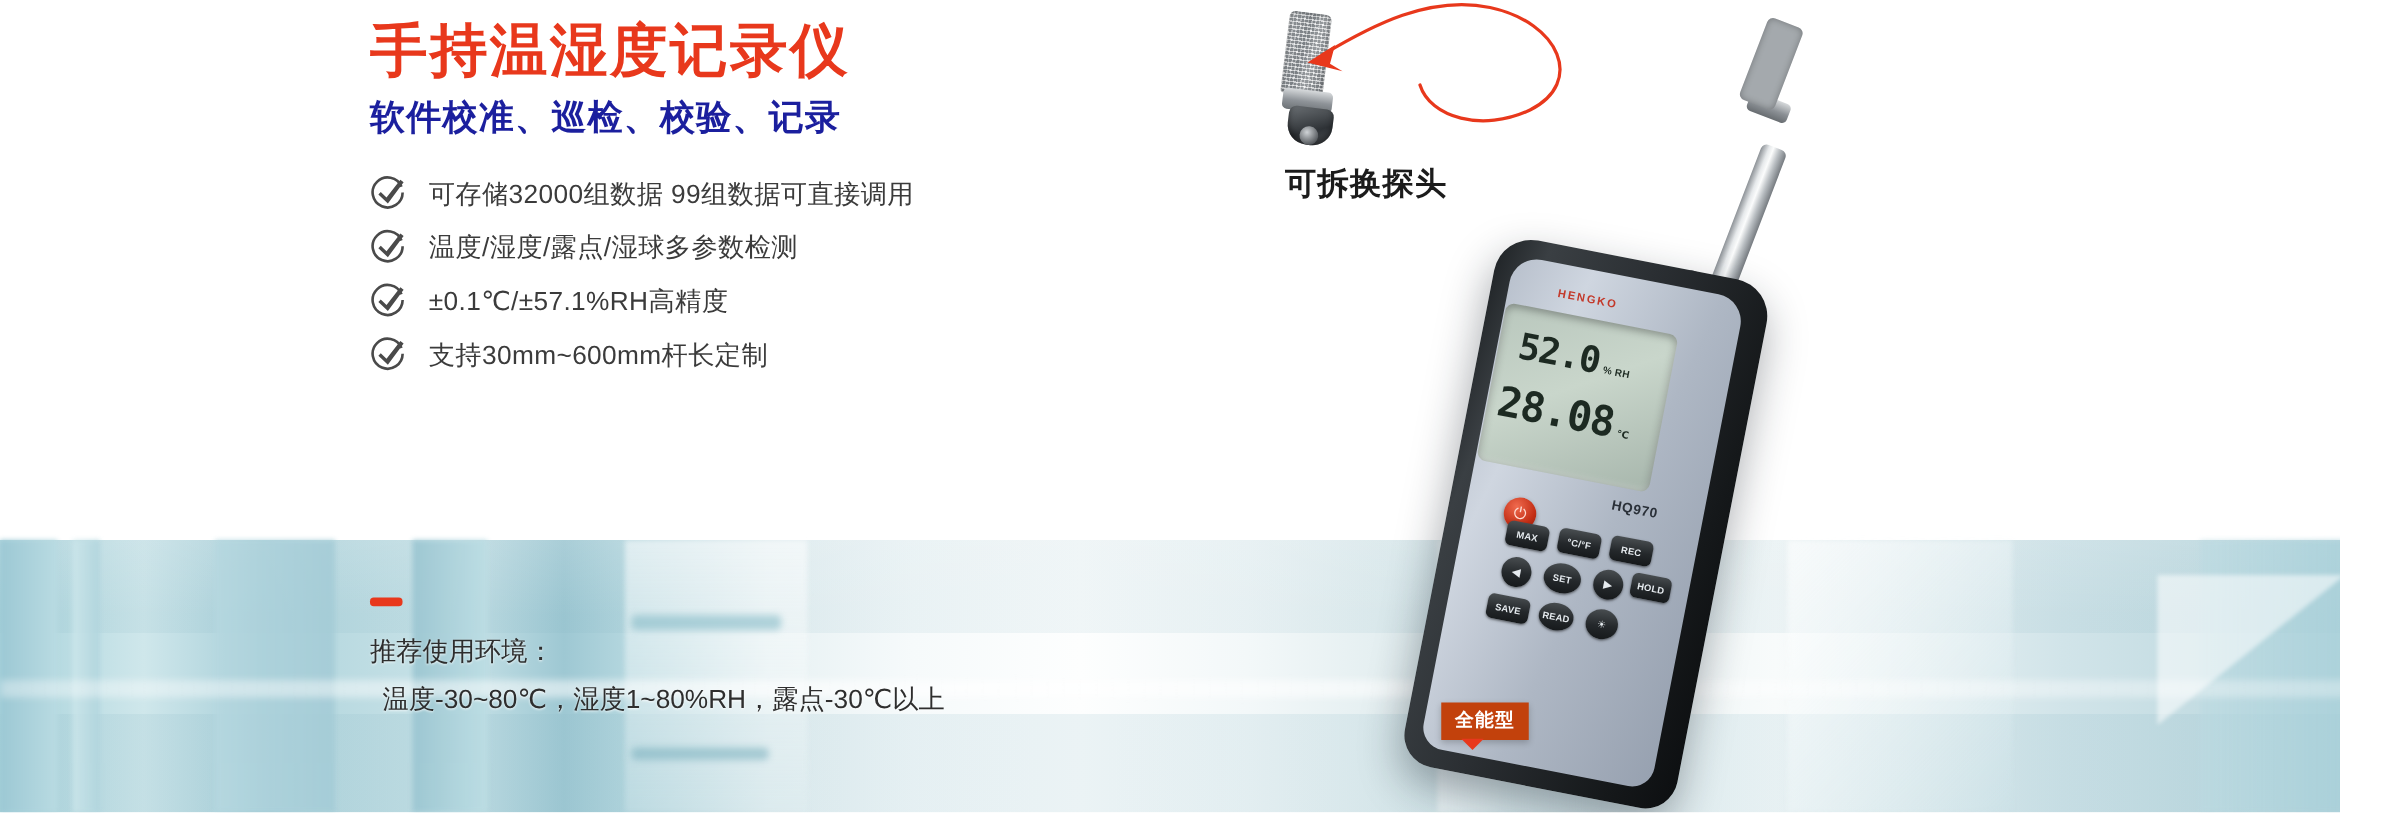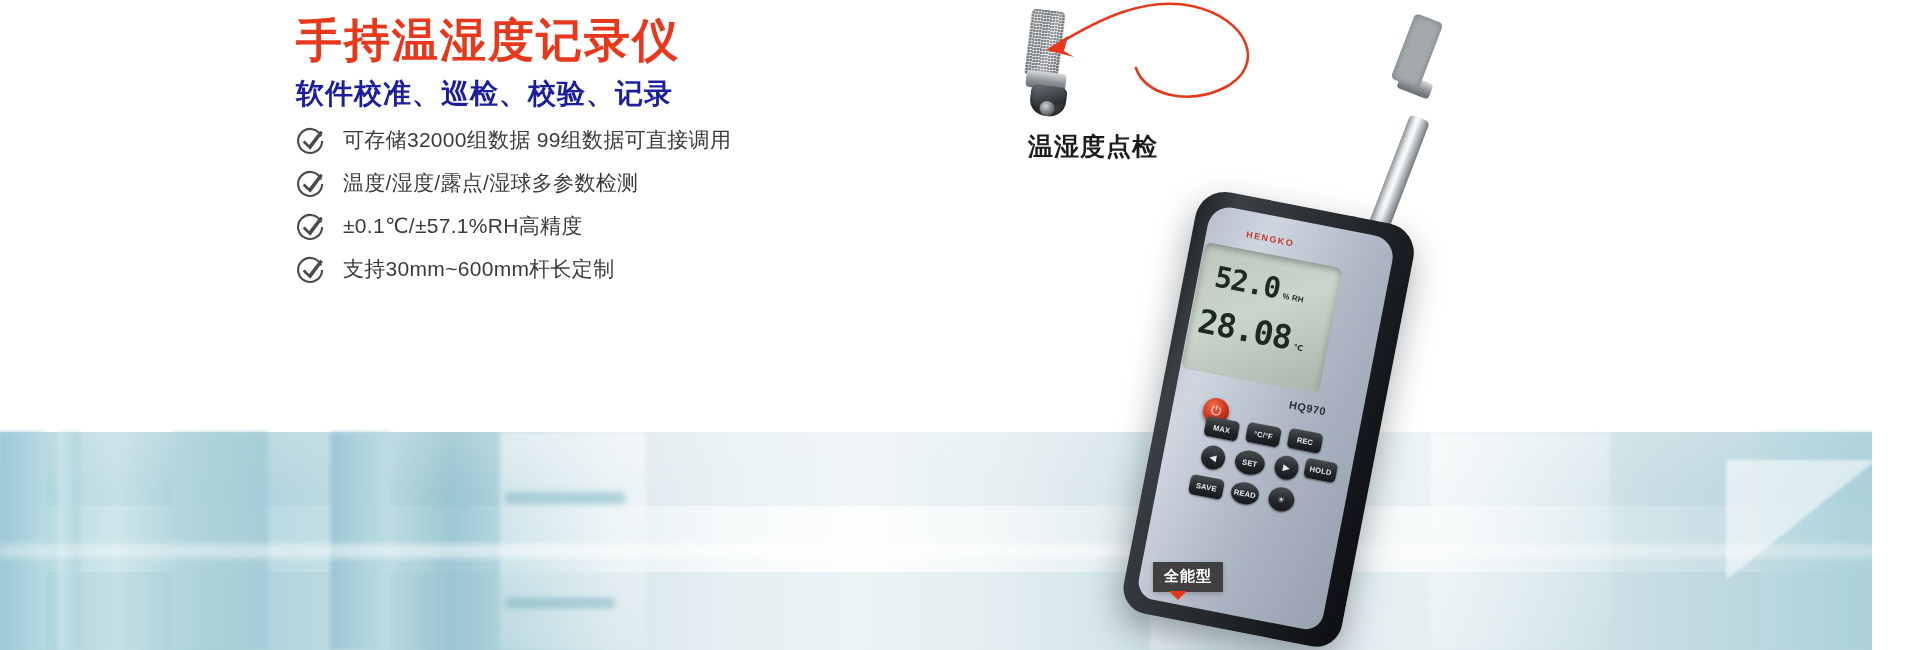--- a/index.html
+++ b/index.html
@@ -85,21 +85,21 @@
     font-size:46px; line-height:56px; font-weight:bold;
     color:#e8381c; letter-spacing:2px;
   }
   .subhead {
     margin-top:8px;
     font-size:28px; line-height:36px; font-weight:bold;
     color:#1b1f9e; letter-spacing:1px;
   }
   .features { margin-top:14px; }
   .feature {
-    display:flex; align-items:flex-start;
+    display:flex; align-items:flex-end;
     height:43px;
     color:#3b3b3b;
     font-size:21px;
     letter-spacing:.3px;
   }
   .feature .tick {
     width:30px; height:30px; flex:0 0 30px; margin-right:17px;
     position:relative; display:inline-block;
   }
   .feature .tick svg { display:block; }
@@ -264,21 +264,21 @@
     font-size:7.5px; font-weight:bold;
     display:flex; align-items:center; justify-content:center;
     box-shadow:0 1px 2px rgba(0,0,0,.5);
     border-radius:5px;
     letter-spacing:.2px;
   }
   .key.r { border-radius:50%; }
 
   .badge {
     position:absolute; left:47px; top:540px;
-    background:#404040; color:#ffffff;
+    background:#c2410c; color:#ffffff;
     font-size:15px; font-weight:bold;
     padding:5px 11px 6px;
     letter-spacing:1px;
     box-shadow:0 2px 5px rgba(0,0,0,.2);
   }
   .badge:after {
     content:""; position:absolute; left:16px; bottom:-8px;
     border-left:9px solid transparent; border-right:9px solid transparent;
     border-top:9px solid #e8381c;
   }
@@ -345,37 +345,42 @@
             <path d="M8.6 14.6l4.6 4.4 11.1-14.2 2.6 1.9-12.6 17.1-7.6-7.2z" fill="#4a4a4a"></path>
           </svg>
         </span>
         <span class="ftxt">支持30mm~600mm杆长定制</span>
       </div>
 
 
     </div>
   </div>
 
+  <div class="note">
+    <div class="dash"></div>
+    <div class="nline">推荐使用环境：</div>
+    <div class="nline indent">温度-30~80℃，湿度1~80%RH，露点-30℃以上</div>
+  </div>
 
   <div class="product">
 
     <div class="probe-detached">
       <div class="probe-mesh"></div>
       <div class="probe-collar"></div>
       <div class="probe-plug"></div>
     </div>
 
     <div class="arrow">
       <svg width="260" height="110" viewBox="0 0 260 110">
         <path d="M18 42 C58 18, 104 -6, 152 4 C208 16, 228 64, 184 86 C146 104, 104 92, 96 66" fill="none" stroke="#e8381c" stroke-width="2.6" stroke-linecap="round"></path>
         <path d="M6 48 L28 34 L24 49 L34 55 Z" fill="#e8381c"></path>
       </svg>
     </div>
 
-    <div class="probe-label">温湿度点检</div>
+    <div class="probe-label">可拆换探头</div>
 
     <div class="meter">
       <div class="stem"></div>
       <div class="stem-base"></div>
       <div class="stem-collar"></div>
       <div class="stem-tip"></div>
 
       <div class="body-shell"></div>
       <div class="body-face"></div>
 

